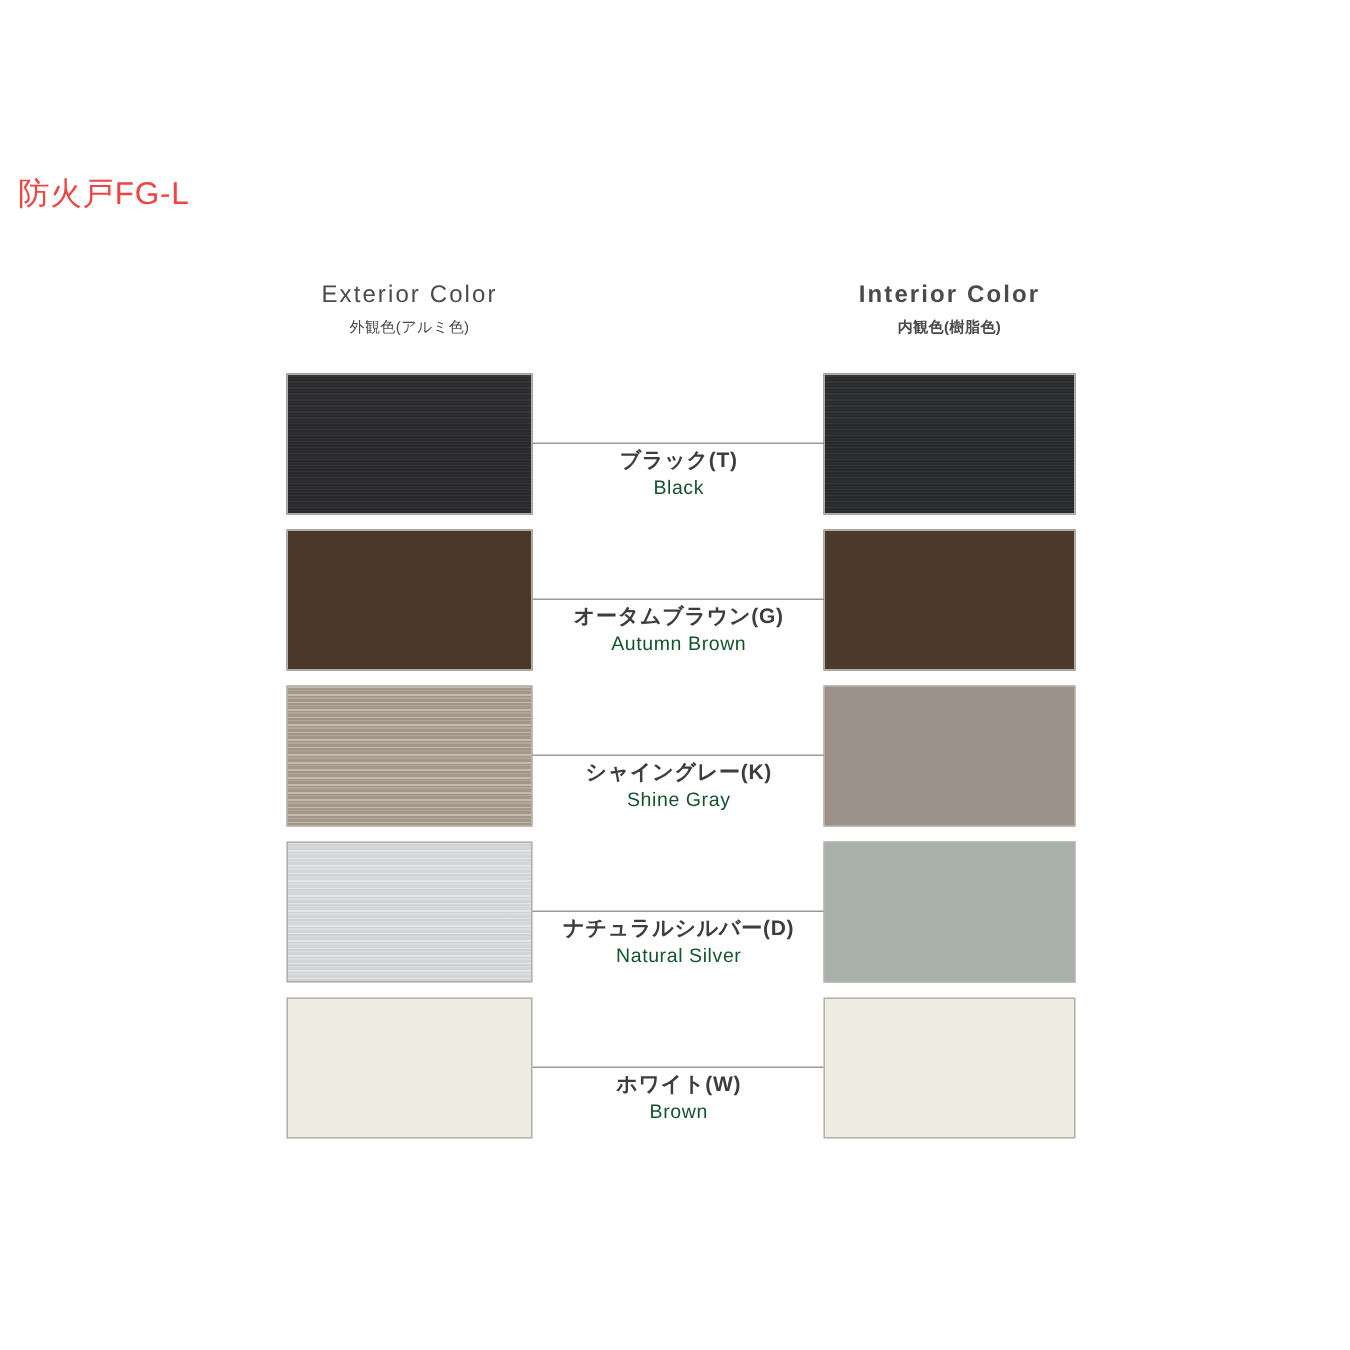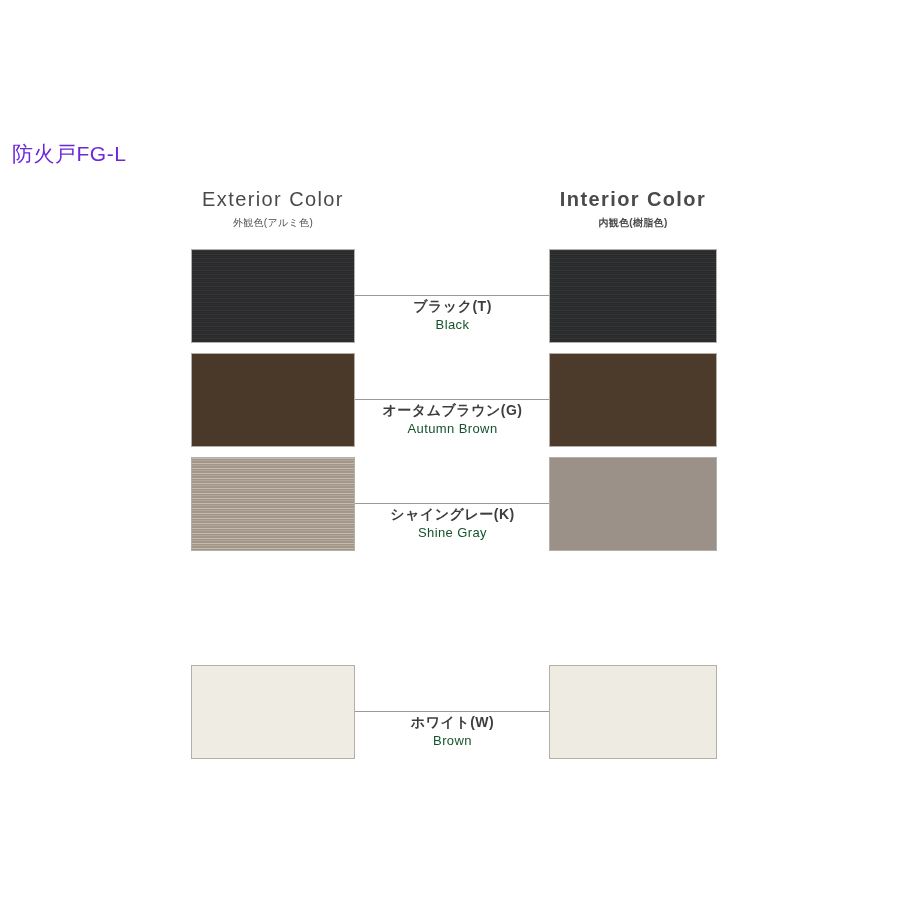--- a/index.html
+++ b/index.html
@@ -15,39 +15,39 @@
     overflow: hidden;
     font-family: "Liberation Sans", "DejaVu Sans", sans-serif;
     color: #3d3d3d;
     -webkit-font-smoothing: antialiased;
   }
 
   
   #page-title {
     position: absolute;
     left: 12px;
-    top: 140px;
+    top: 115px;
     font-size: 21px;
     letter-spacing: 0.5px;
-    color: #6d28d9;
+    color: #ef4444;
     white-space: nowrap;
   }
 
   
   .col-header {
     position: absolute;
     top: 188px;
     text-align: center;
     width: 260px;
   }
   #header-exterior { left: 143px; }
   #header-interior { left: 503px; font-weight: bold; }
 
   .col-header .col-en {
-    font-size: 20px;
+    font-size: 16px;
     letter-spacing: 1.4px;
     color: #4a4a4a;
     line-height: 1.15;
     white-space: nowrap;
   }
   .col-header .col-jp {
     font-size: 10px;
     letter-spacing: 0.3px;
     color: #4a4a4a;
     margin-top: 5px;
@@ -199,20 +199,33 @@
       </div>
       <div class="connector" style="background: rgb(154, 154, 154);"></div>
       <div class="row-label">
         <div class="label-jp">シャイングレー(K)</div>
         <div class="label-en">Shine Gray</div>
       </div>
       <div class="swatch swatch-interior" style="background: rgb(156, 145, 136); border-color: rgb(180, 176, 168);">
         <div class="grain grain-flat"></div>
       </div>
     </div>
+    <div class="swatch-row" style="top: 561px;">
+      <div class="swatch swatch-exterior" style="background: rgb(214, 218, 219); border-color: rgb(180, 176, 168);">
+        <div class="grain grain-medium"></div>
+      </div>
+      <div class="connector" style="background: rgb(154, 154, 154);"></div>
+      <div class="row-label">
+        <div class="label-jp">ナチュラルシルバー(D)</div>
+        <div class="label-en">Natural Silver</div>
+      </div>
+      <div class="swatch swatch-interior" style="background: rgb(168, 176, 171); border-color: rgb(180, 176, 168);">
+        <div class="grain grain-flat"></div>
+      </div>
+    </div>
     <div class="swatch-row" style="top: 665px;">
       <div class="swatch swatch-exterior" style="background: rgb(239, 236, 227); border-color: rgb(180, 176, 168);">
         <div class="grain grain-flat"></div>
       </div>
       <div class="connector" style="background: rgb(154, 154, 154);"></div>
       <div class="row-label">
         <div class="label-jp">ホワイト(W)</div>
         <div class="label-en">Brown</div>
       </div>
       <div class="swatch swatch-interior" style="background: rgb(238, 235, 226); border-color: rgb(180, 176, 168);">

